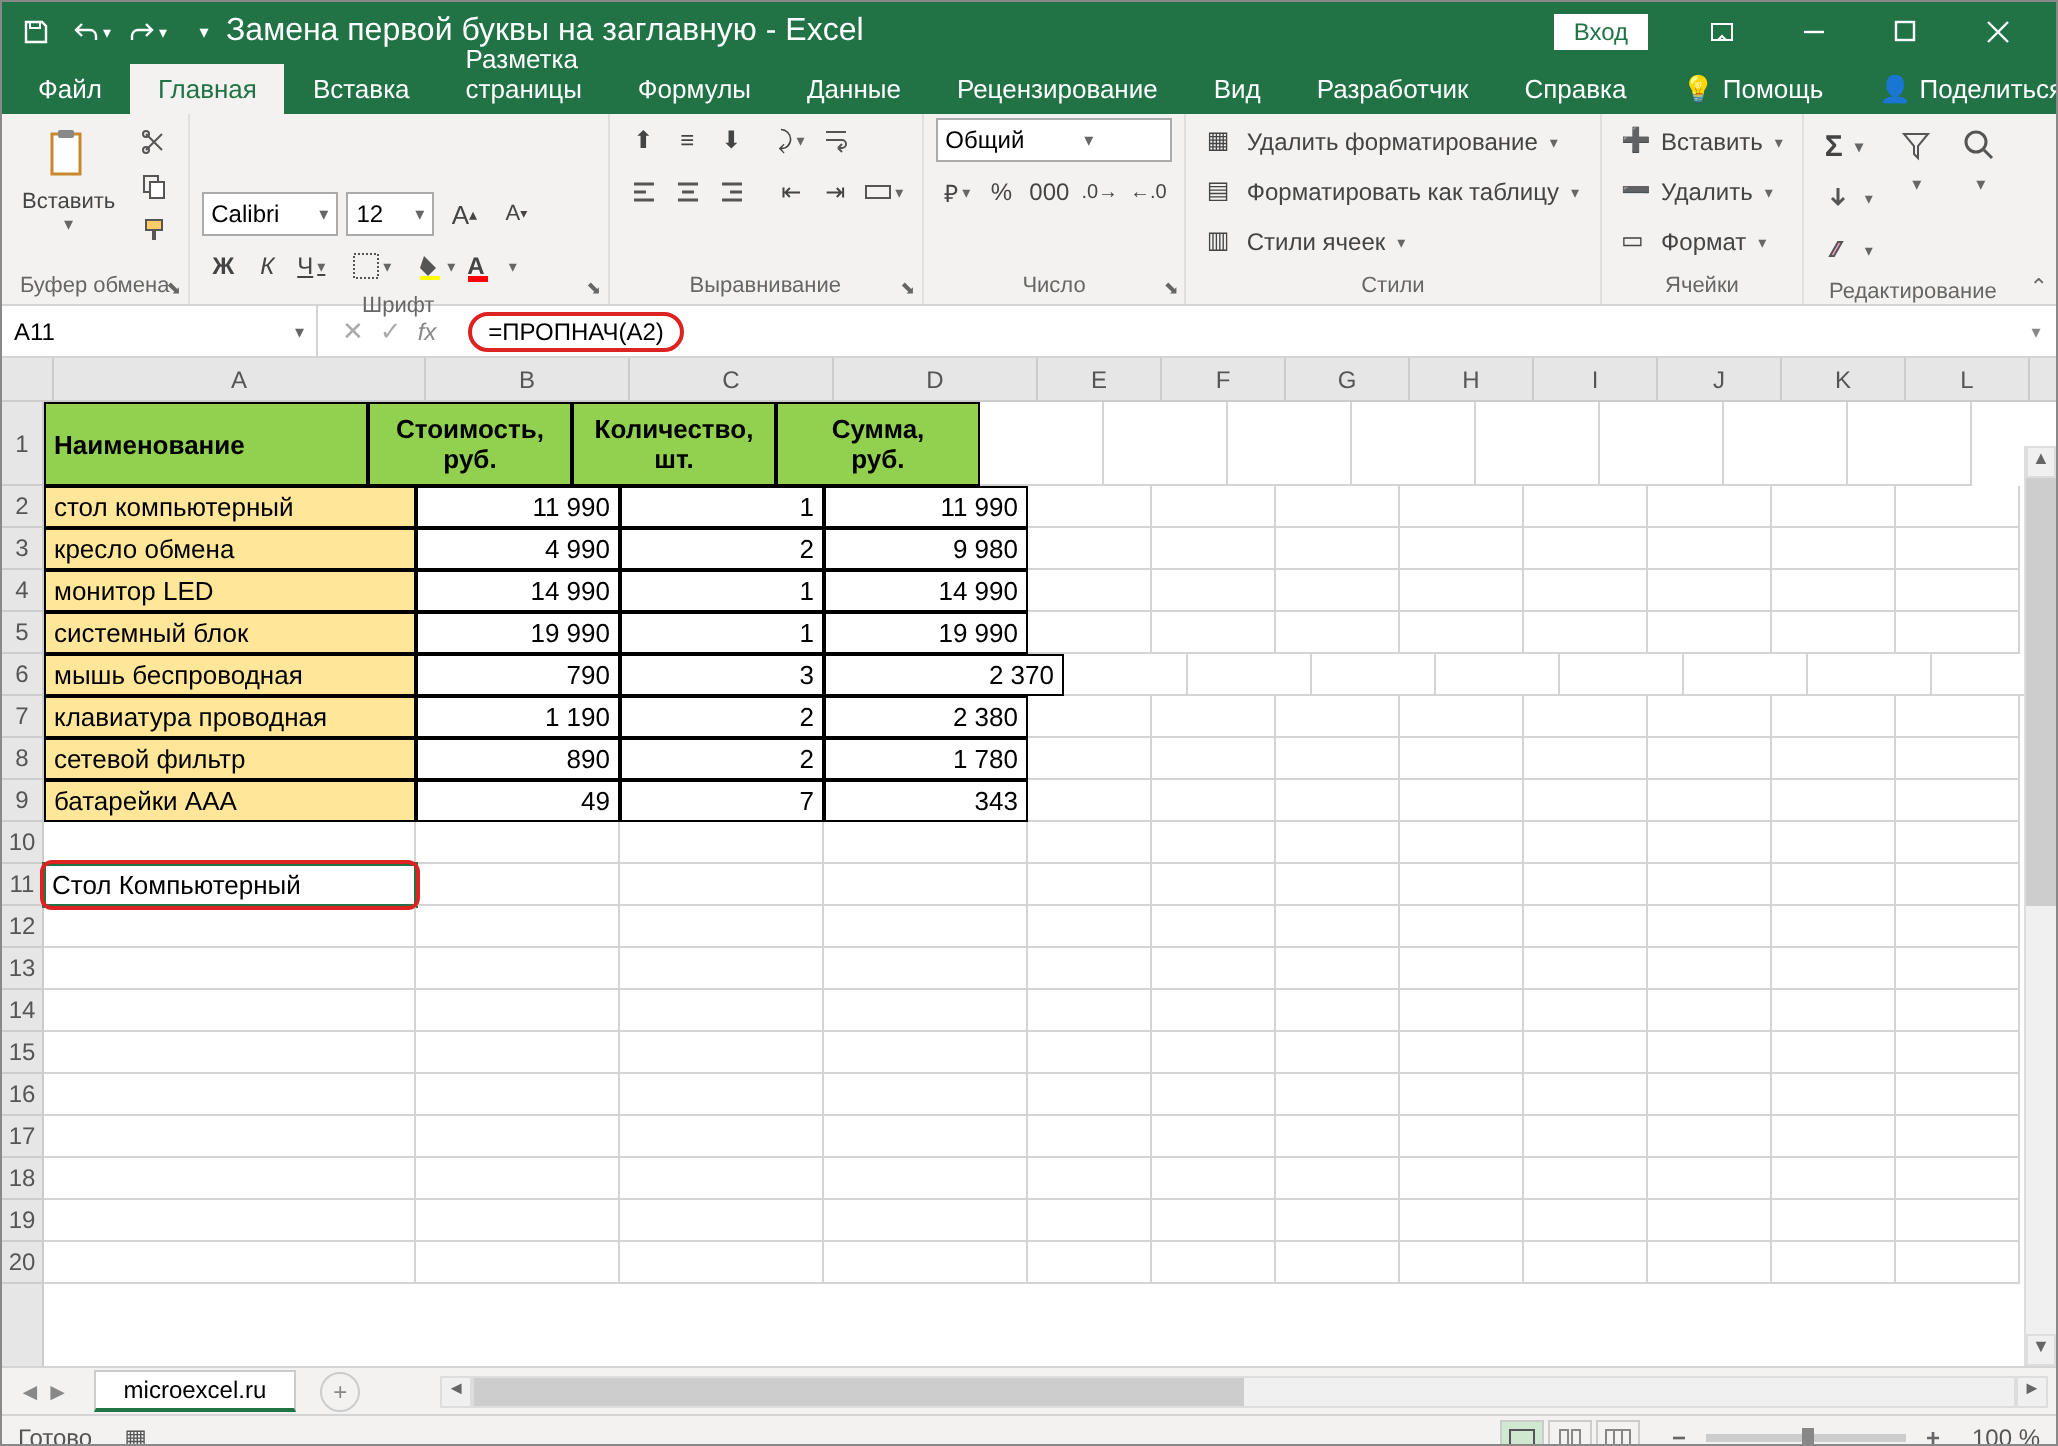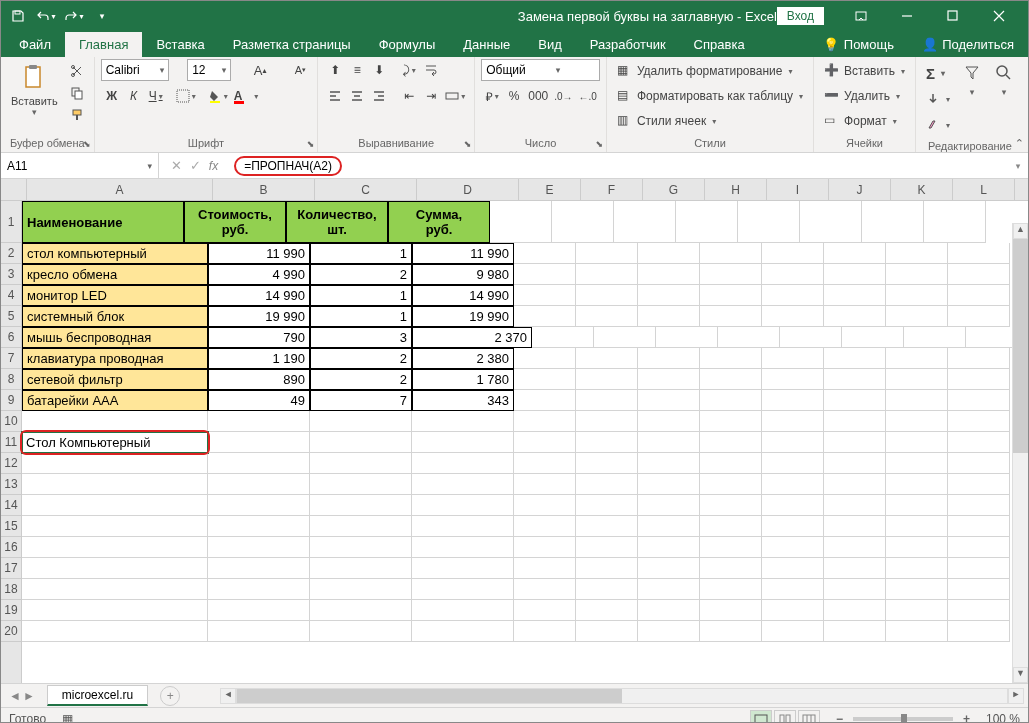--- a/index.html
+++ b/index.html
@@ -2,21 +2,21 @@
 <html><head>
 <meta charset="utf-8">
 <style>
 * { box-sizing: border-box; margin: 0; padding: 0; }
 body { font-family: "Segoe UI", Tahoma, sans-serif; font-size: 12px; background: #fff; width: 1029px; height: 723px; overflow: hidden; position: relative; border: 1px solid #888; }
 
 
 .titlebar { height: 30px; background: #217346; color: #fff; display: flex; align-items: center; padding: 0 6px; }
 .titlebar .qat { display: flex; gap: 6px; align-items: center; }
 .titlebar .qat .qbtn { width: 22px; height: 22px; display: flex; align-items: center; justify-content: center; cursor: pointer; }
-.titlebar .doc-title { flex: 1; text-align: right; font-size: 13px; }
+.titlebar .doc-title { flex: 1; text-align: left; font-size: 16px; }
 .titlebar .win-controls { display: flex; gap: 0; align-items: center; }
 .titlebar .login-btn { background: #fff; color: #217346; padding: 2px 10px; font-size: 12px; margin-right: 14px; cursor: pointer; }
 .titlebar .wbtn { width: 46px; height: 30px; display: flex; align-items: center; justify-content: center; cursor: pointer; }
 .titlebar svg { fill: #fff; }
 
 
 .ribbon-tabs { height: 26px; background: #217346; display: flex; align-items: flex-end; padding-left: 4px; }
 .ribbon-tabs .tab { padding: 5px 14px; color: #fff; font-size: 13px; cursor: pointer; }
 .ribbon-tabs .tab.active { background: #f3f2f1; color: #217346; }
 .ribbon-tabs .right-tabs { margin-left: auto; display: flex; }
@@ -26,21 +26,21 @@
 .ribbon { height: 96px; background: #f3f2f1; border-bottom: 1px solid #d4d4d4; display: flex; position: relative; }
 .group { border-right: 1px solid #e1dfdd; padding: 2px 6px 0 6px; display: flex; flex-direction: column; position: relative; }
 .group-label { font-size: 11px; color: #666; text-align: center; margin-top: auto; padding: 3px 0; display: flex; justify-content: center; align-items: center; gap: 4px; }
 .group-label .launcher { cursor: pointer; color: #666; font-size: 9px; position: absolute; right: 3px; bottom: 3px; }
 .group-content { display: flex; gap: 4px; flex: 1; }
 .big-btn { display: flex; flex-direction: column; align-items: center; justify-content: flex-start; padding: 2px 4px; cursor: pointer; min-width: 42px; }
 .big-btn .icon { width: 32px; height: 32px; display: flex; align-items: center; justify-content: center; }
 .big-btn .lbl { font-size: 11px; color: #444; margin-top: 2px; }
 .small-col { display: flex; flex-direction: column; gap: 2px; justify-content: flex-start; padding-top: 2px; }
 .small-btn { width: 22px; height: 20px; display: flex; align-items: center; justify-content: center; cursor: pointer; }
-.font-row { display: flex; gap: 18px; align-items: center; }
+.font-row { display: flex; gap: 4px; align-items: center; margin-top: 37px; }
 .font-sel { border: 1px solid #ababab; background: #fff; height: 22px; font-size: 12px; padding: 0 4px; display: flex; align-items: center; gap: 20px; cursor: pointer; }
 .font-sel::after { content: "▾"; font-size: 9px; color: #666; }
 .size-sel { border: 1px solid #ababab; background: #fff; height: 22px; width: 44px; font-size: 12px; padding: 0 4px; display: flex; align-items: center; justify-content: space-between; cursor: pointer; }
 .size-sel::after { content: "▾"; font-size: 9px; color: #666; }
 .toggle-row { display: flex; gap: 0; }
 .tbtn { min-width: 22px; height: 22px; display: flex; align-items: center; justify-content: center; cursor: pointer; font-size: 12px; color: #444; padding: 0 3px; }
 .tbtn.dd::after { content: "▾"; font-size: 8px; margin-left: 2px; color: #666; }
 .num-sel { border: 1px solid #ababab; background: #fff; height: 22px; font-size: 12px; padding: 0 4px; display: flex; align-items: center; gap: 30px; cursor: pointer; }
 .num-sel::after { content: "▾"; font-size: 9px; color: #666; }
 .styles-col { display: flex; flex-direction: column; gap: 1px; }
@@ -158,20 +158,21 @@
   </div>
 </div>
 
 <div class="ribbon-tabs" data-name="ribbon-tabs">
   <div class="tab" data-name="tab-file">Файл</div>
   <div class="tab active" data-name="tab-home">Главная</div>
   <div class="tab" data-name="tab-insert">Вставка</div>
   <div class="tab" data-name="tab-page-layout">Разметка страницы</div>
   <div class="tab" data-name="tab-formulas">Формулы</div>
   <div class="tab" data-name="tab-data">Данные</div>
+  <div class="tab" data-name="tab-review">Рецензирование</div>
   <div class="tab" data-name="tab-view">Вид</div>
   <div class="tab" data-name="tab-developer">Разработчик</div>
   <div class="tab" data-name="tab-help">Справка</div>
   <div class="right-tabs">
     <div class="tab" data-name="tell-me">
         <span data-name="lightbulb-icon">💡</span>
         <span>Помощь</span>
       </div>
     <div class="tab" data-name="share-button">
         <span data-name="share-icon">👤</span>

